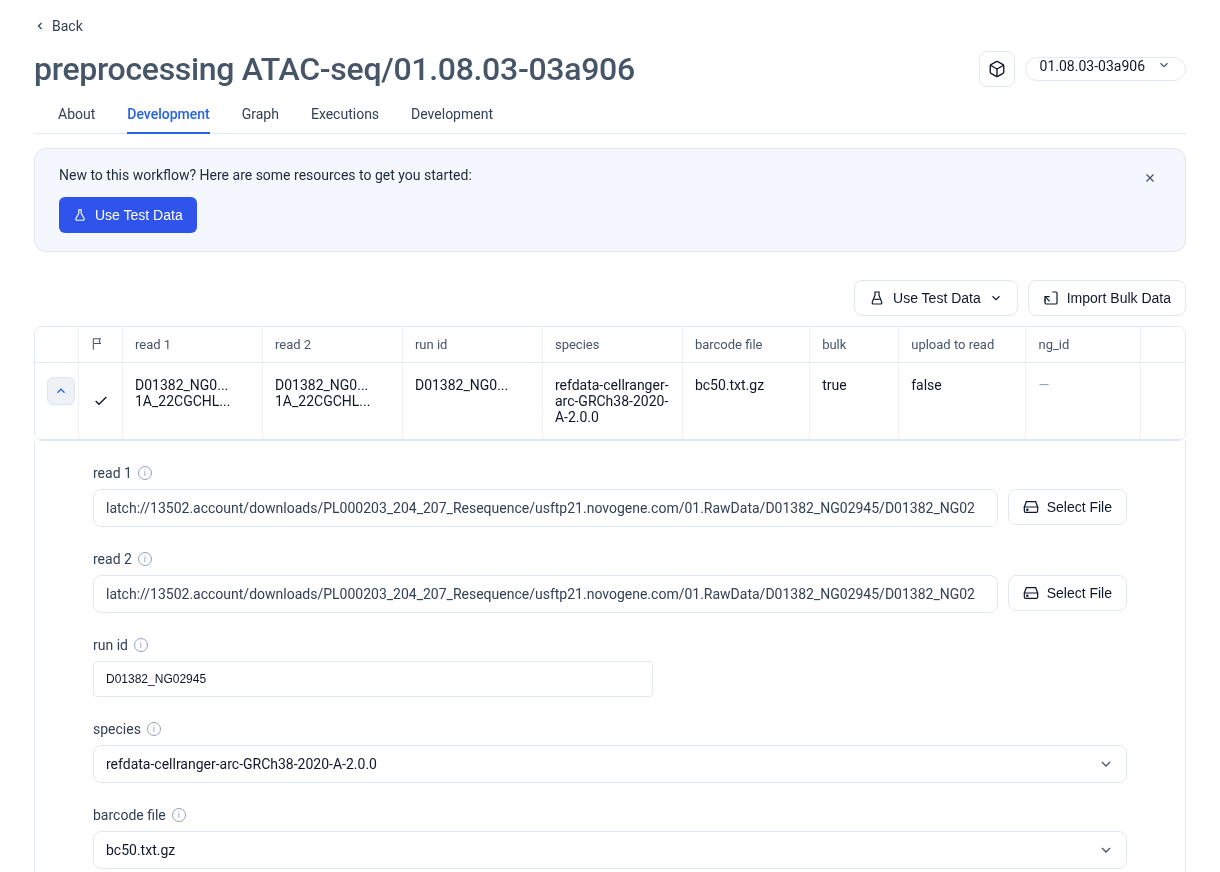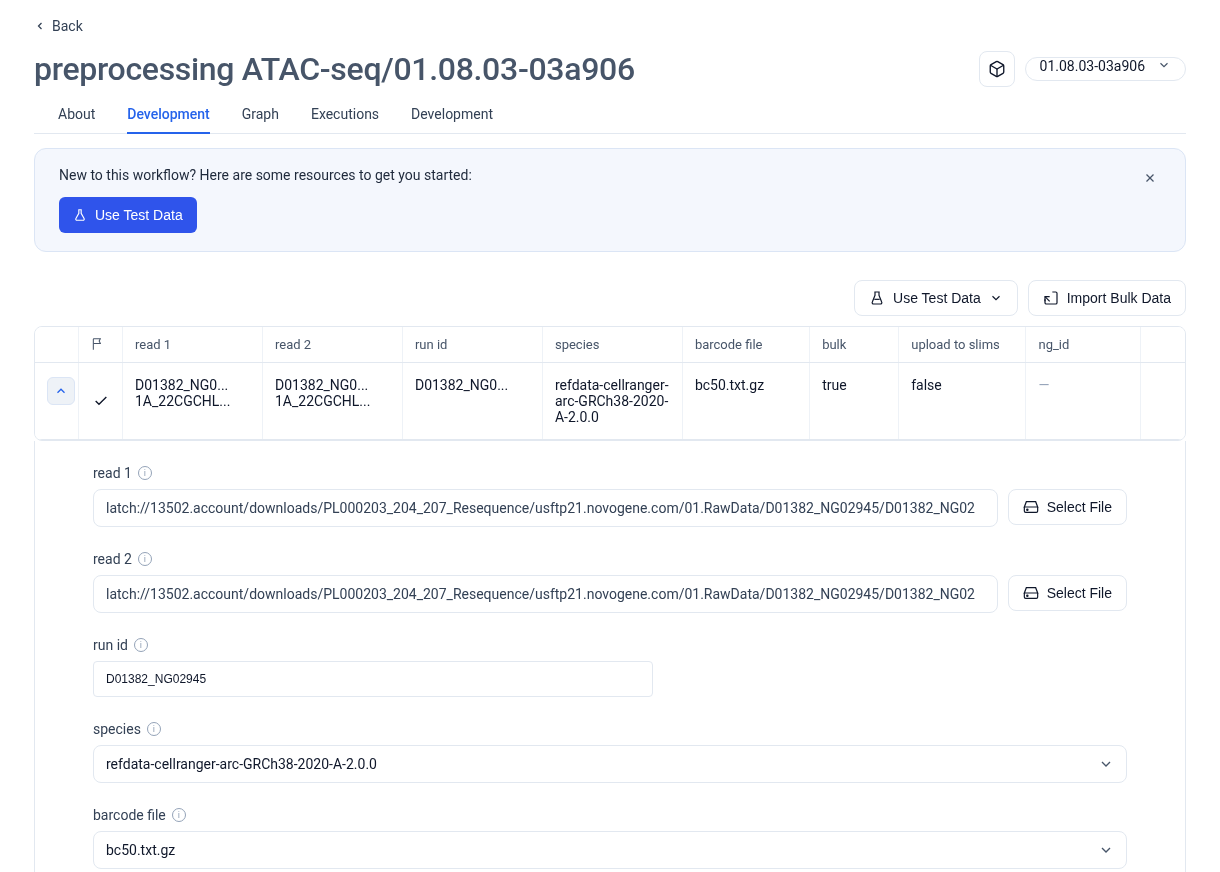--- a/index.html
+++ b/index.html
@@ -185,21 +185,21 @@
       <svg width="14" height="14" viewBox="0 0 24 24" fill="none" stroke="#475569" stroke-width="1.8">
           <path d="M4 22V4a1 1 0 0 1 1-1h11l-2 4 2 4H5"></path>
         </svg>
     </div>
     <div class="gh-cell">read 1</div>
     <div class="gh-cell">read 2</div>
     <div class="gh-cell">run id</div>
     <div class="gh-cell">species</div>
     <div class="gh-cell">barcode file</div>
     <div class="gh-cell">bulk</div>
-    <div class="gh-cell">upload to slims</div>
+    <div class="gh-cell">upload to read</div>
     <div class="gh-cell">ng_id</div>
     <div class="gh-cell"></div>
   </div>
   <div class="grid-row">
     <div class="g-cell">
       <div class="g-expand">
         <svg width="14" height="14" viewBox="0 0 24 24" fill="none" stroke="currentColor" stroke-width="2.2">
             <polyline points="18 15 12 9 6 15"></polyline>
           </svg>
       </div>

